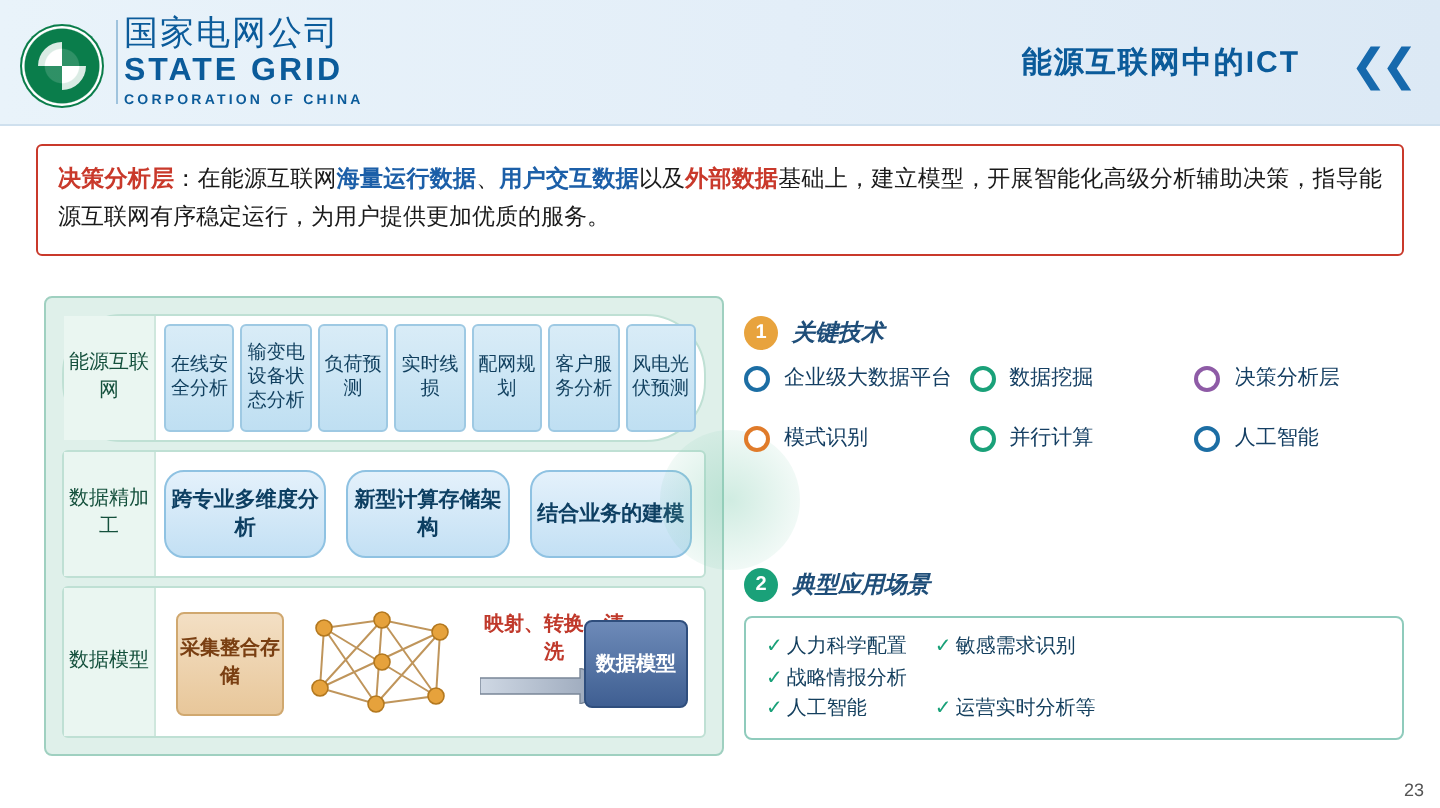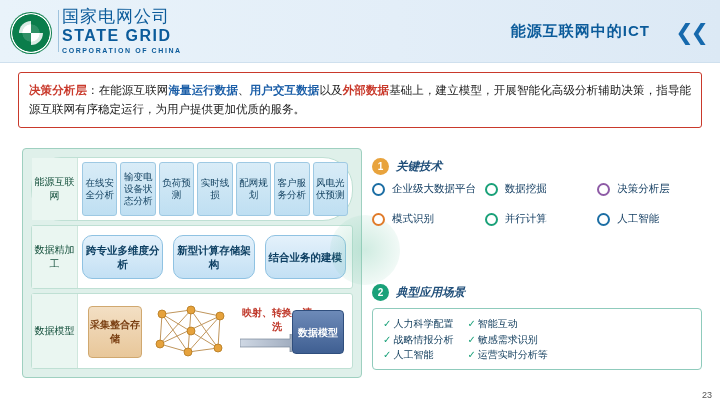--- a/index.html
+++ b/index.html
@@ -254,20 +254,19 @@
     </div>
   </div>
 
   <div class="scene-box">
     <div class="scene-col">
       <div><span class="ck">✓</span><span>人力科学配置</span></div>
       <div><span class="ck">✓</span><span>战略情报分析</span></div>
       <div><span class="ck">✓</span><span>人工智能</span></div>
     </div>
     <div class="scene-col">
-      <div><span class="ck">✓</span><span>智能互动</span></div>
       <div><span class="ck">✓</span><span>敏感需求识别</span></div>
       <div><span class="ck">✓</span><span>运营实时分析等</span></div>
     </div>
   </div>
 
   <div class="pagenum">23</div>
 </div>
 
 </body></html>

